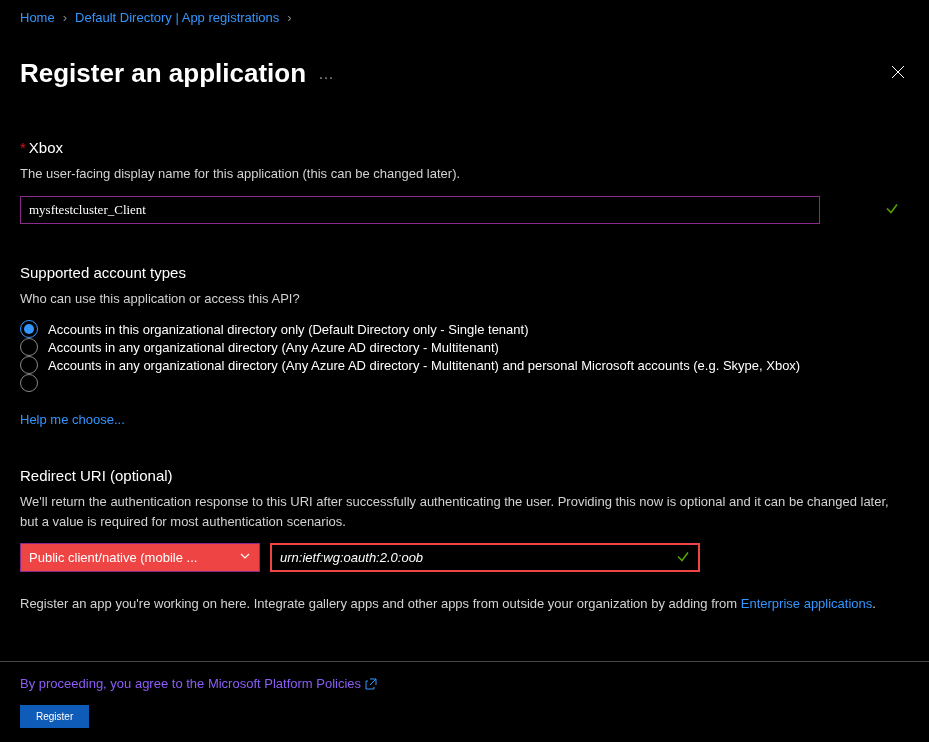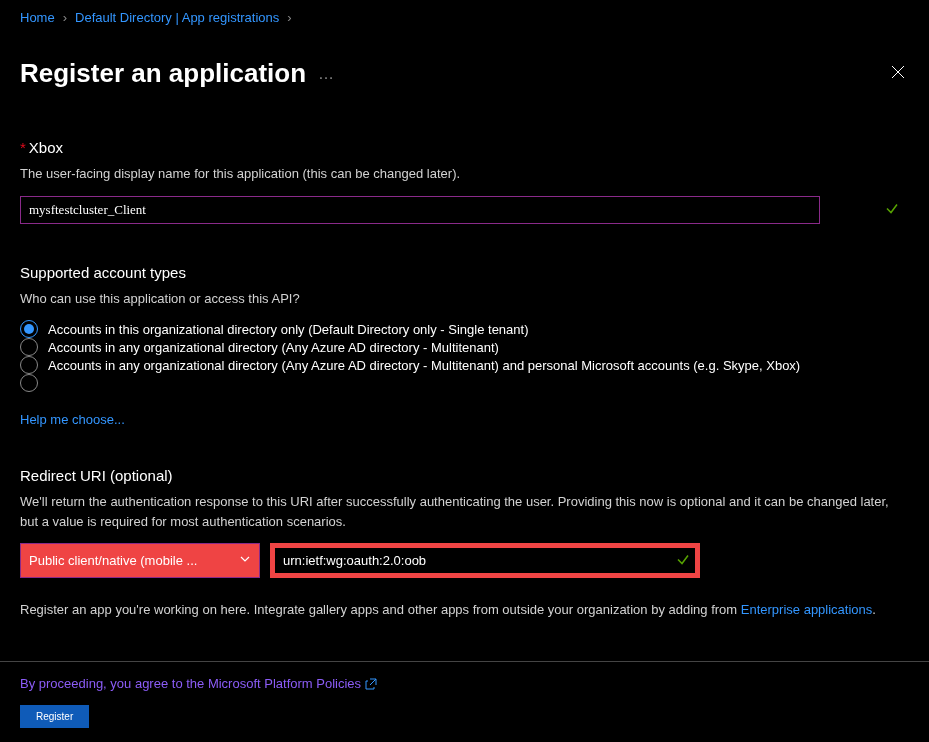--- a/index.html
+++ b/index.html
@@ -168,26 +168,27 @@
     .select-box .chev {
       color: #fff;
     }
     .uri-input-wrap {
       position: relative;
       flex: 0 0 430px;
     }
     input.uri-input {
       width: 100%;
       background: #000;
-      border: 5px solid #ef4444;
+      border: 2px solid #ef4444;
       color: #fff;
       font-size: 13px;
       padding: 5px 30px 5px 8px;
       outline: none;
       font-family: inherit;
+      font-style: italic;
     }
     .footer-hint {
       font-size: 13px;
       color: #d2d2d2;
       margin-top: 24px;
     }
     .footer-hint .link {
       font-size: 13px;
     }
     .bottom-bar {

